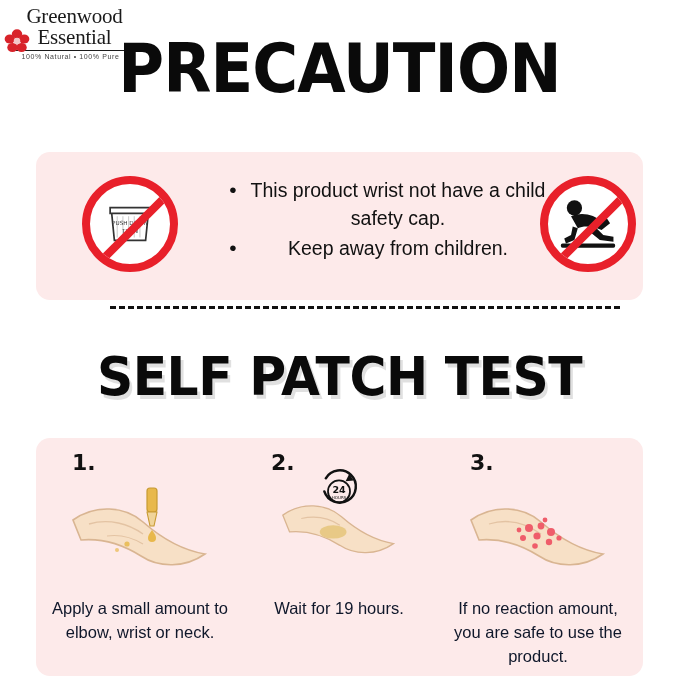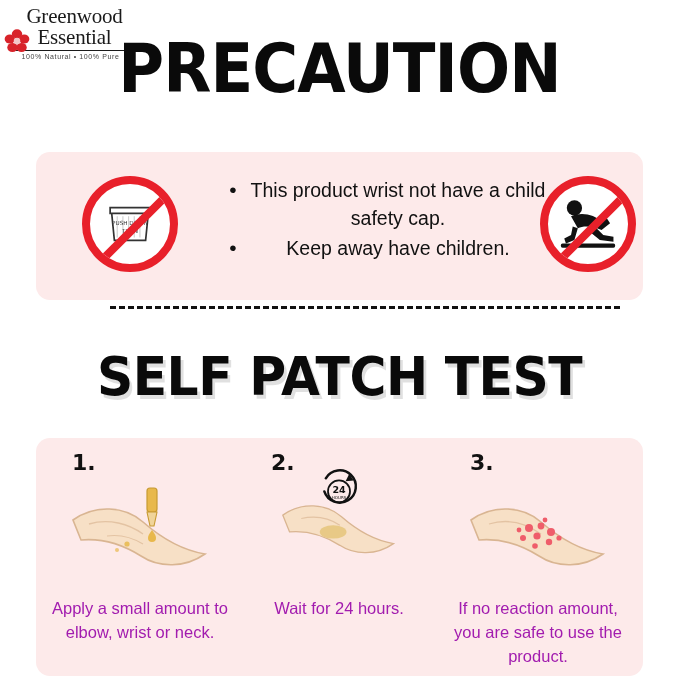--- a/index.html
+++ b/index.html
@@ -210,21 +210,21 @@
     height: 105px;
   }
   .step-caption {
     position: absolute;
     left: 8px;
     top: 158px;
     width: 184px;
     text-align: center;
     font-size: 16.5px;
     line-height: 24px;
-    color: #a21caf;
+    color: #0f172a;
   }
 
   .clock-badge {
     position: absolute;
     left: 50%;
     top: 30px;
     transform: translateX(-50%);
     width: 44px;
     height: 44px;
   }
@@ -266,21 +266,21 @@
     <div class="slash"></div>
   </div>
 
   <div class="precaution-text">
     <div class="bullet-row">
       <div class="bullet-dot">•</div>
       <div class="bullet-copy">This product wrist not have a child safety cap.</div>
     </div>
     <div class="bullet-row" style="margin-top:2px;">
       <div class="bullet-dot">•</div>
-      <div class="bullet-copy">Keep away have children.</div>
+      <div class="bullet-copy">Keep away from children.</div>
     </div>
   </div>
 
   <div class="no-sign" id="no-child-sign" style="left:504px; top:24px;">
     <svg class="child-art" viewBox="0 0 80 66">
       <g fill="#111">
         <circle cx="24" cy="14" r="9"></circle>
         <path d="M20 24 C32 18, 48 22, 56 30 L62 26 L66 32 L56 40 C46 36, 36 34, 28 38 Z"></path>
         <path d="M28 38 L24 52 L14 56 L12 50 L20 46 L22 36 Z"></path>
         <path d="M48 36 L58 46 L70 48 L70 54 L54 52 L42 42 Z"></path>
@@ -321,21 +321,21 @@
       <path d="M44 8 L50 17 L39 18 Z" fill="#111"></path>
       <circle cx="30" cy="32" r="15" fill="none" stroke="#111" stroke-width="2.4"></circle>
       <text x="30" y="34" text-anchor="middle" font-size="13" font-weight="bold" fill="#111" font-family="DejaVu Sans, sans-serif">24</text>
       <text x="30" y="42" text-anchor="middle" font-size="5.5" fill="#111" font-family="DejaVu Sans, sans-serif">HOURS</text>
     </svg>
     <svg class="step-art" viewBox="0 0 170 105" style="top:52px; height:88px;">
       <path d="M18 30 C40 14, 70 16, 88 32 C104 46, 126 60, 150 64 C130 78, 104 78, 86 66 C70 56, 48 48, 26 50 Z" fill="#f7e0c6" stroke="#d9b592" stroke-width="1.6"></path>
       <ellipse cx="78" cy="50" rx="16" ry="8" fill="#e6c77e" opacity="0.9"></ellipse>
       <path d="M40 34 C58 30, 74 34, 86 42" fill="none" stroke="#e3c3a3" stroke-width="1.3"></path>
     </svg>
-    <div class="step-caption">Wait for 24 hours.</div>
+    <div class="step-caption">Wait for 19 hours.</div>
   </div>
 
   <div class="step" id="step-3">
     <div class="step-num">3.</div>
     <svg class="step-art" viewBox="0 0 170 105">
       <path d="M18 44 C40 28, 70 30, 88 46 C104 60, 126 74, 150 78 C130 92, 104 92, 86 80 C70 70, 48 62, 26 64 Z" fill="#f7e0c6" stroke="#d9b592" stroke-width="1.6"></path>
       <path d="M36 48 C56 42, 74 48, 88 58" fill="none" stroke="#e3c3a3" stroke-width="1.3"></path>
       <g fill="#ef5d6a">
         <circle cx="76" cy="52" r="4"></circle>
           <circle cx="88" cy="50" r="3.4"></circle>

